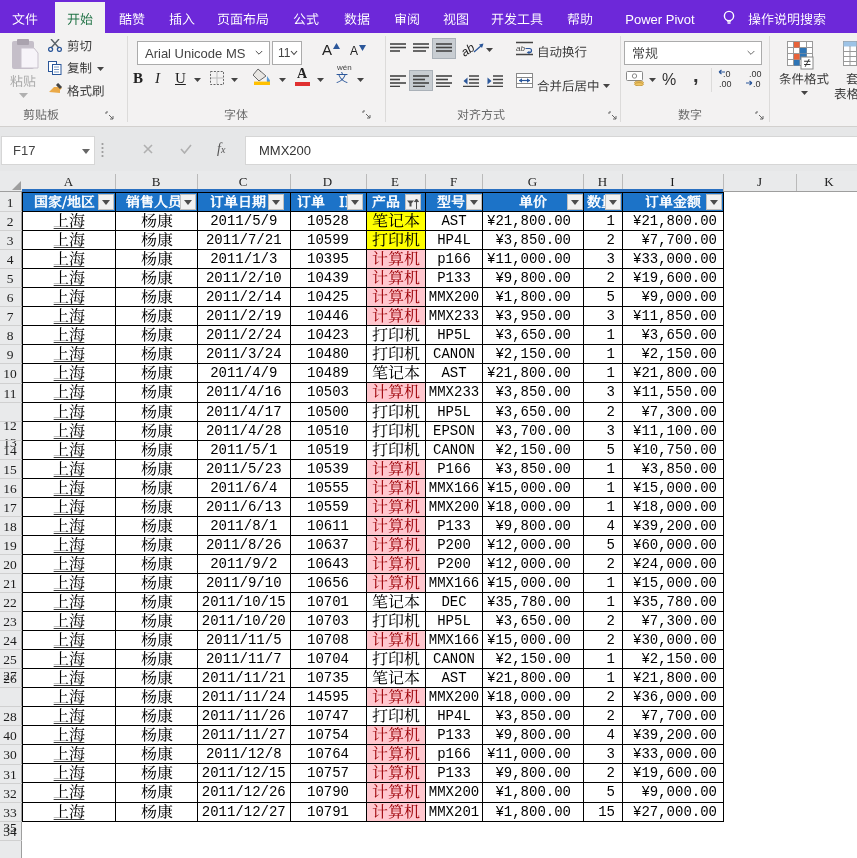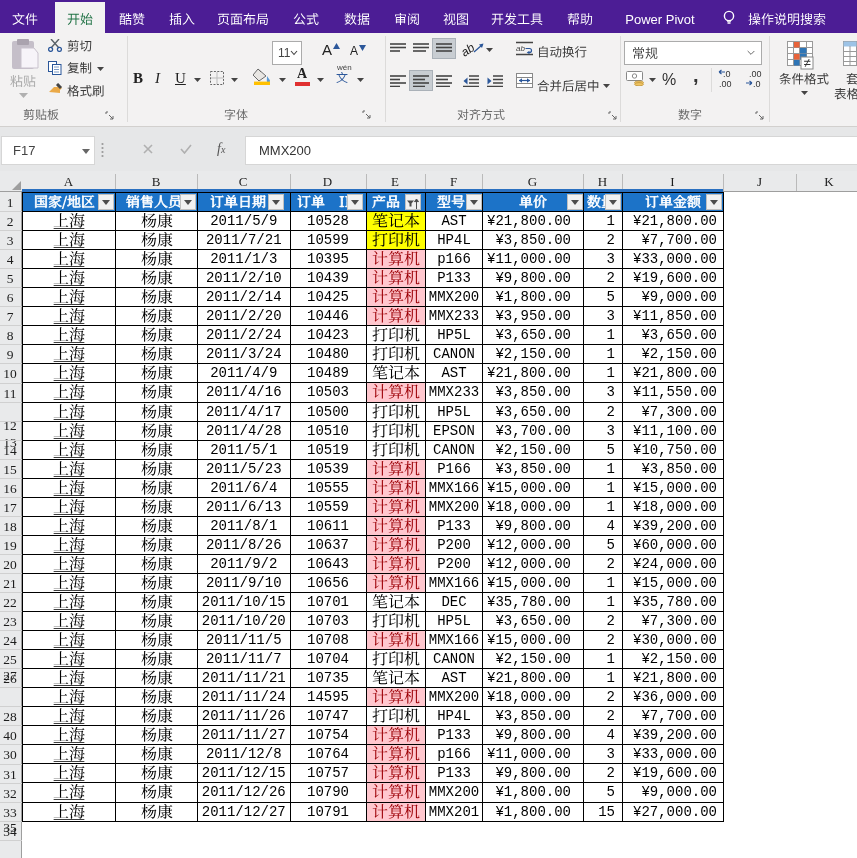--- a/index.html
+++ b/index.html
@@ -1,19 +1,19 @@
 <!DOCTYPE html>
 <html><head><meta charset="utf-8"><style>
 *{margin:0;padding:0;box-sizing:border-box}
 html,body{width:857px;height:858px;overflow:hidden;background:#fff;
  font-family:"Liberation Sans",sans-serif;-webkit-font-smoothing:antialiased}
 .ab{position:absolute}
 svg.t{display:block;flex:none}
 
-#tabs{left:0;top:0;width:857px;height:40px;background:#4c1d95}
+#tabs{left:0;top:0;width:857px;height:40px;background:#6d28d9}
 .tab{position:absolute;top:6px;height:26px;display:flex;align-items:center;justify-content:center}
 #ribbon{left:0;top:33px;width:857px;height:94px;background:#f3f2f2;border-bottom:1px solid #d2d0ce}
 .gsep{position:absolute;top:3px;height:86px;width:1px;background:#dcdbda}
 .glabel{position:absolute;top:76px;display:flex;width:0;justify-content:center;white-space:nowrap}
 .dlg{position:absolute;width:10px;height:10px}
 .combo{position:absolute;background:#fff;border:1px solid #ababab;display:flex;align-items:center;
  font-size:13px;color:#444}
 .chev{position:absolute;right:6px;top:50%;margin-top:-3px;width:8px;height:6px}
 .selbg{background:#c8cdd2;border:1px solid #aab1b8}
 
@@ -328,20 +328,23 @@
         <g fill="#666" transform="translate(0,10.08) scale(0.012,-0.012)">
           <use href="#n526a" x="0"></use>
           <use href="#n8d34" x="1000"></use>
           <use href="#n677f" x="2000"></use>
         </g>
       </svg>
     </div>
     <svg class="dlg" style="left:105px;top:78px" width="10" height="10" viewBox="0 0 10 10">
       <path d="M1 3V1h2M4 4l4 4m0-3v3H5" stroke="#666" fill="none"></path>
     </svg>
+    <div class="combo" style="left:137px;top:8px;width:133px;height:24px;padding-left:7px">Arial Unicode MS<svg class="chev" width="10" height="7" viewBox="0 0 10 7">
+        <path d="M1 1l4 4 4-4" stroke="#444" stroke-width="1.2" fill="none"></path>
+      </svg></div>
     <div class="combo" style="left:272px;top:8px;width:30px;height:24px;padding-left:5px;font-size:12px">11<svg class="chev" style="right:3px" width="7" height="6" viewBox="0 0 7 6">
         <path d="M0.5 1l3 3.5 3-3.5" stroke="#444" stroke-width="1.1" fill="none"></path>
       </svg></div>
     <div class="lbl" style="left:322px;top:8px;font-size:15px;color:#222">A<svg width="7" height="6" viewBox="0 0 7 6" style="margin:-8px 0 0 1px">
         <path d="M0 6L3.5 0L7 6" fill="#2b579a"></path>
       </svg></div>
     <div class="lbl" style="left:350px;top:11px;font-size:12px;color:#222">A<svg width="7" height="6" viewBox="0 0 7 6" style="margin:-6px 0 0 1px">
         <path d="M0 0L3.5 6L7 0" fill="#2b579a"></path>
       </svg></div>
     <div class="lbl" style="left:133px;top:37px;font-size:15px;font-weight:bold;color:#222;font-family:'Liberation Serif',serif">B</div>
@@ -1009,21 +1012,21 @@
       </svg>
     </div>
     <div>
       <svg class="t " width="32.00" height="16" viewBox="0 0 32.00 16">
         <g fill="#000000" transform="translate(0,13.44) scale(0.016,-0.016)">
           <use href="#s6768" x="0"></use>
           <use href="#s5eb7" x="1000"></use>
         </g>
       </svg>
     </div>
-    <div>2011/2/20</div>
+    <div>2011/2/19</div>
     <div>10446</div>
     <div class="P">
       <svg class="t " width="48.00" height="16" viewBox="0 0 48.00 16">
         <g fill="#9c0006" transform="translate(0,13.44) scale(0.016,-0.016)">
           <use href="#s8ba1" x="0"></use>
           <use href="#s7b97" x="1000"></use>
           <use href="#s673a" x="2000"></use>
         </g>
       </svg>
     </div>

